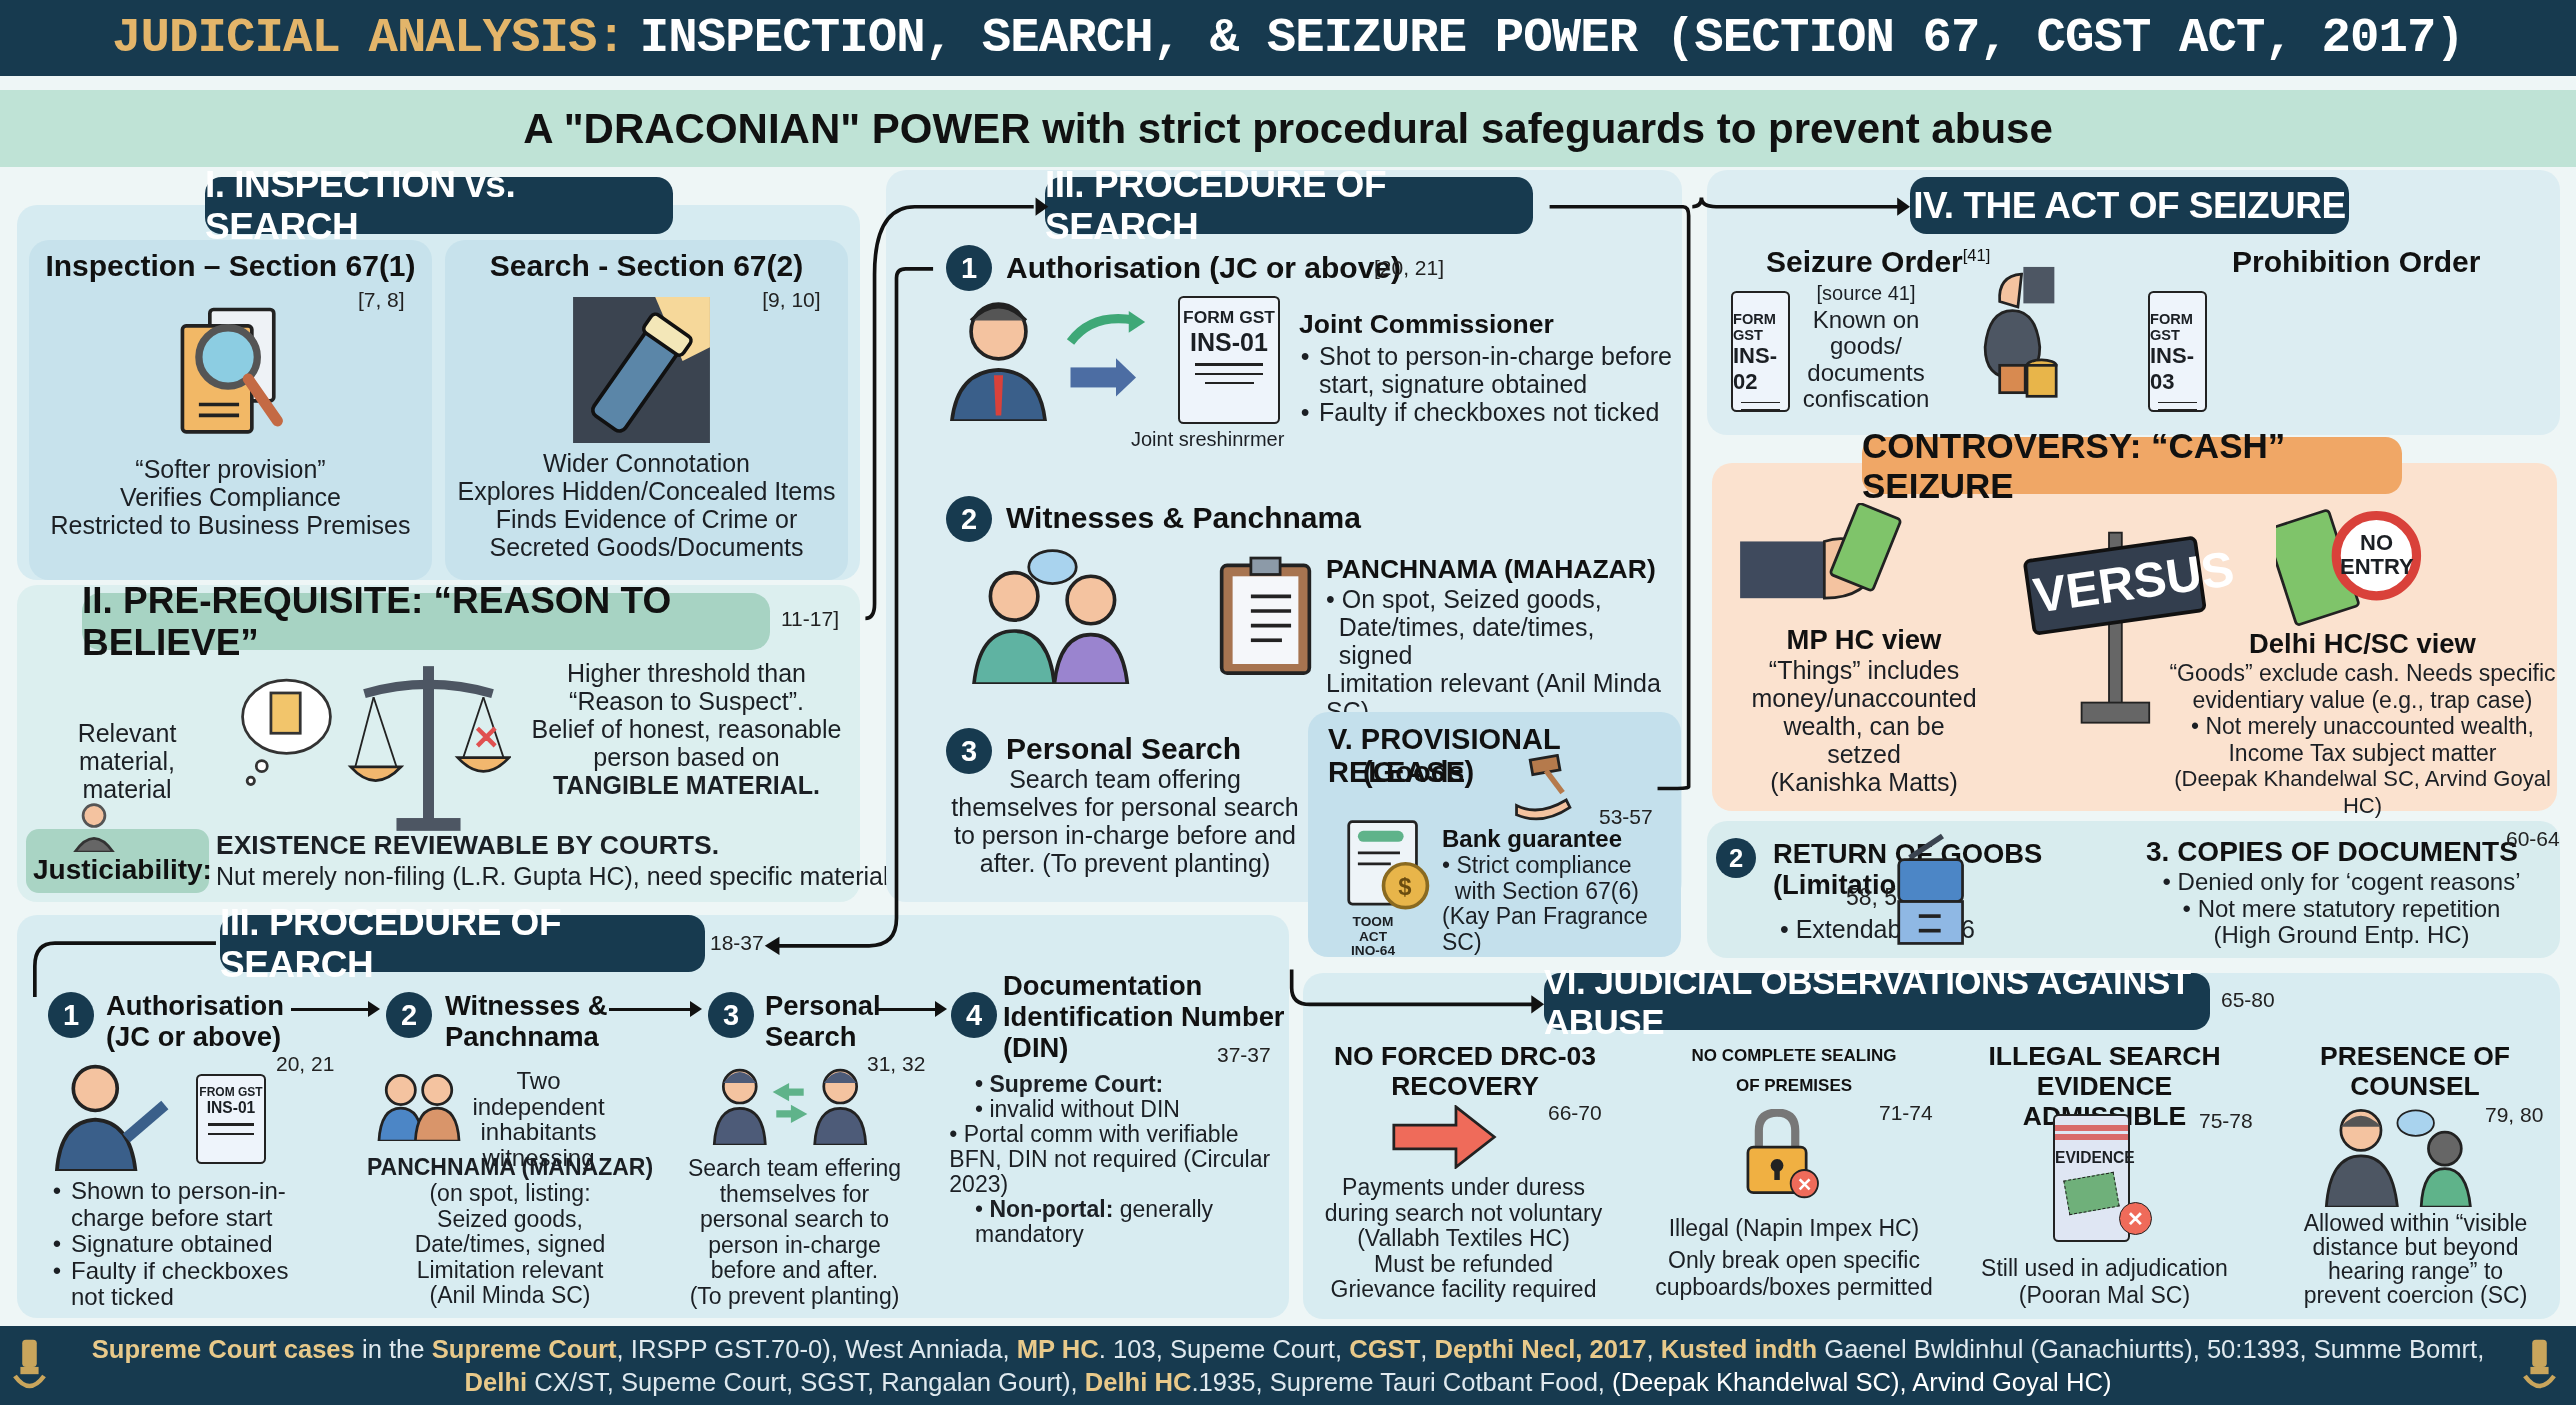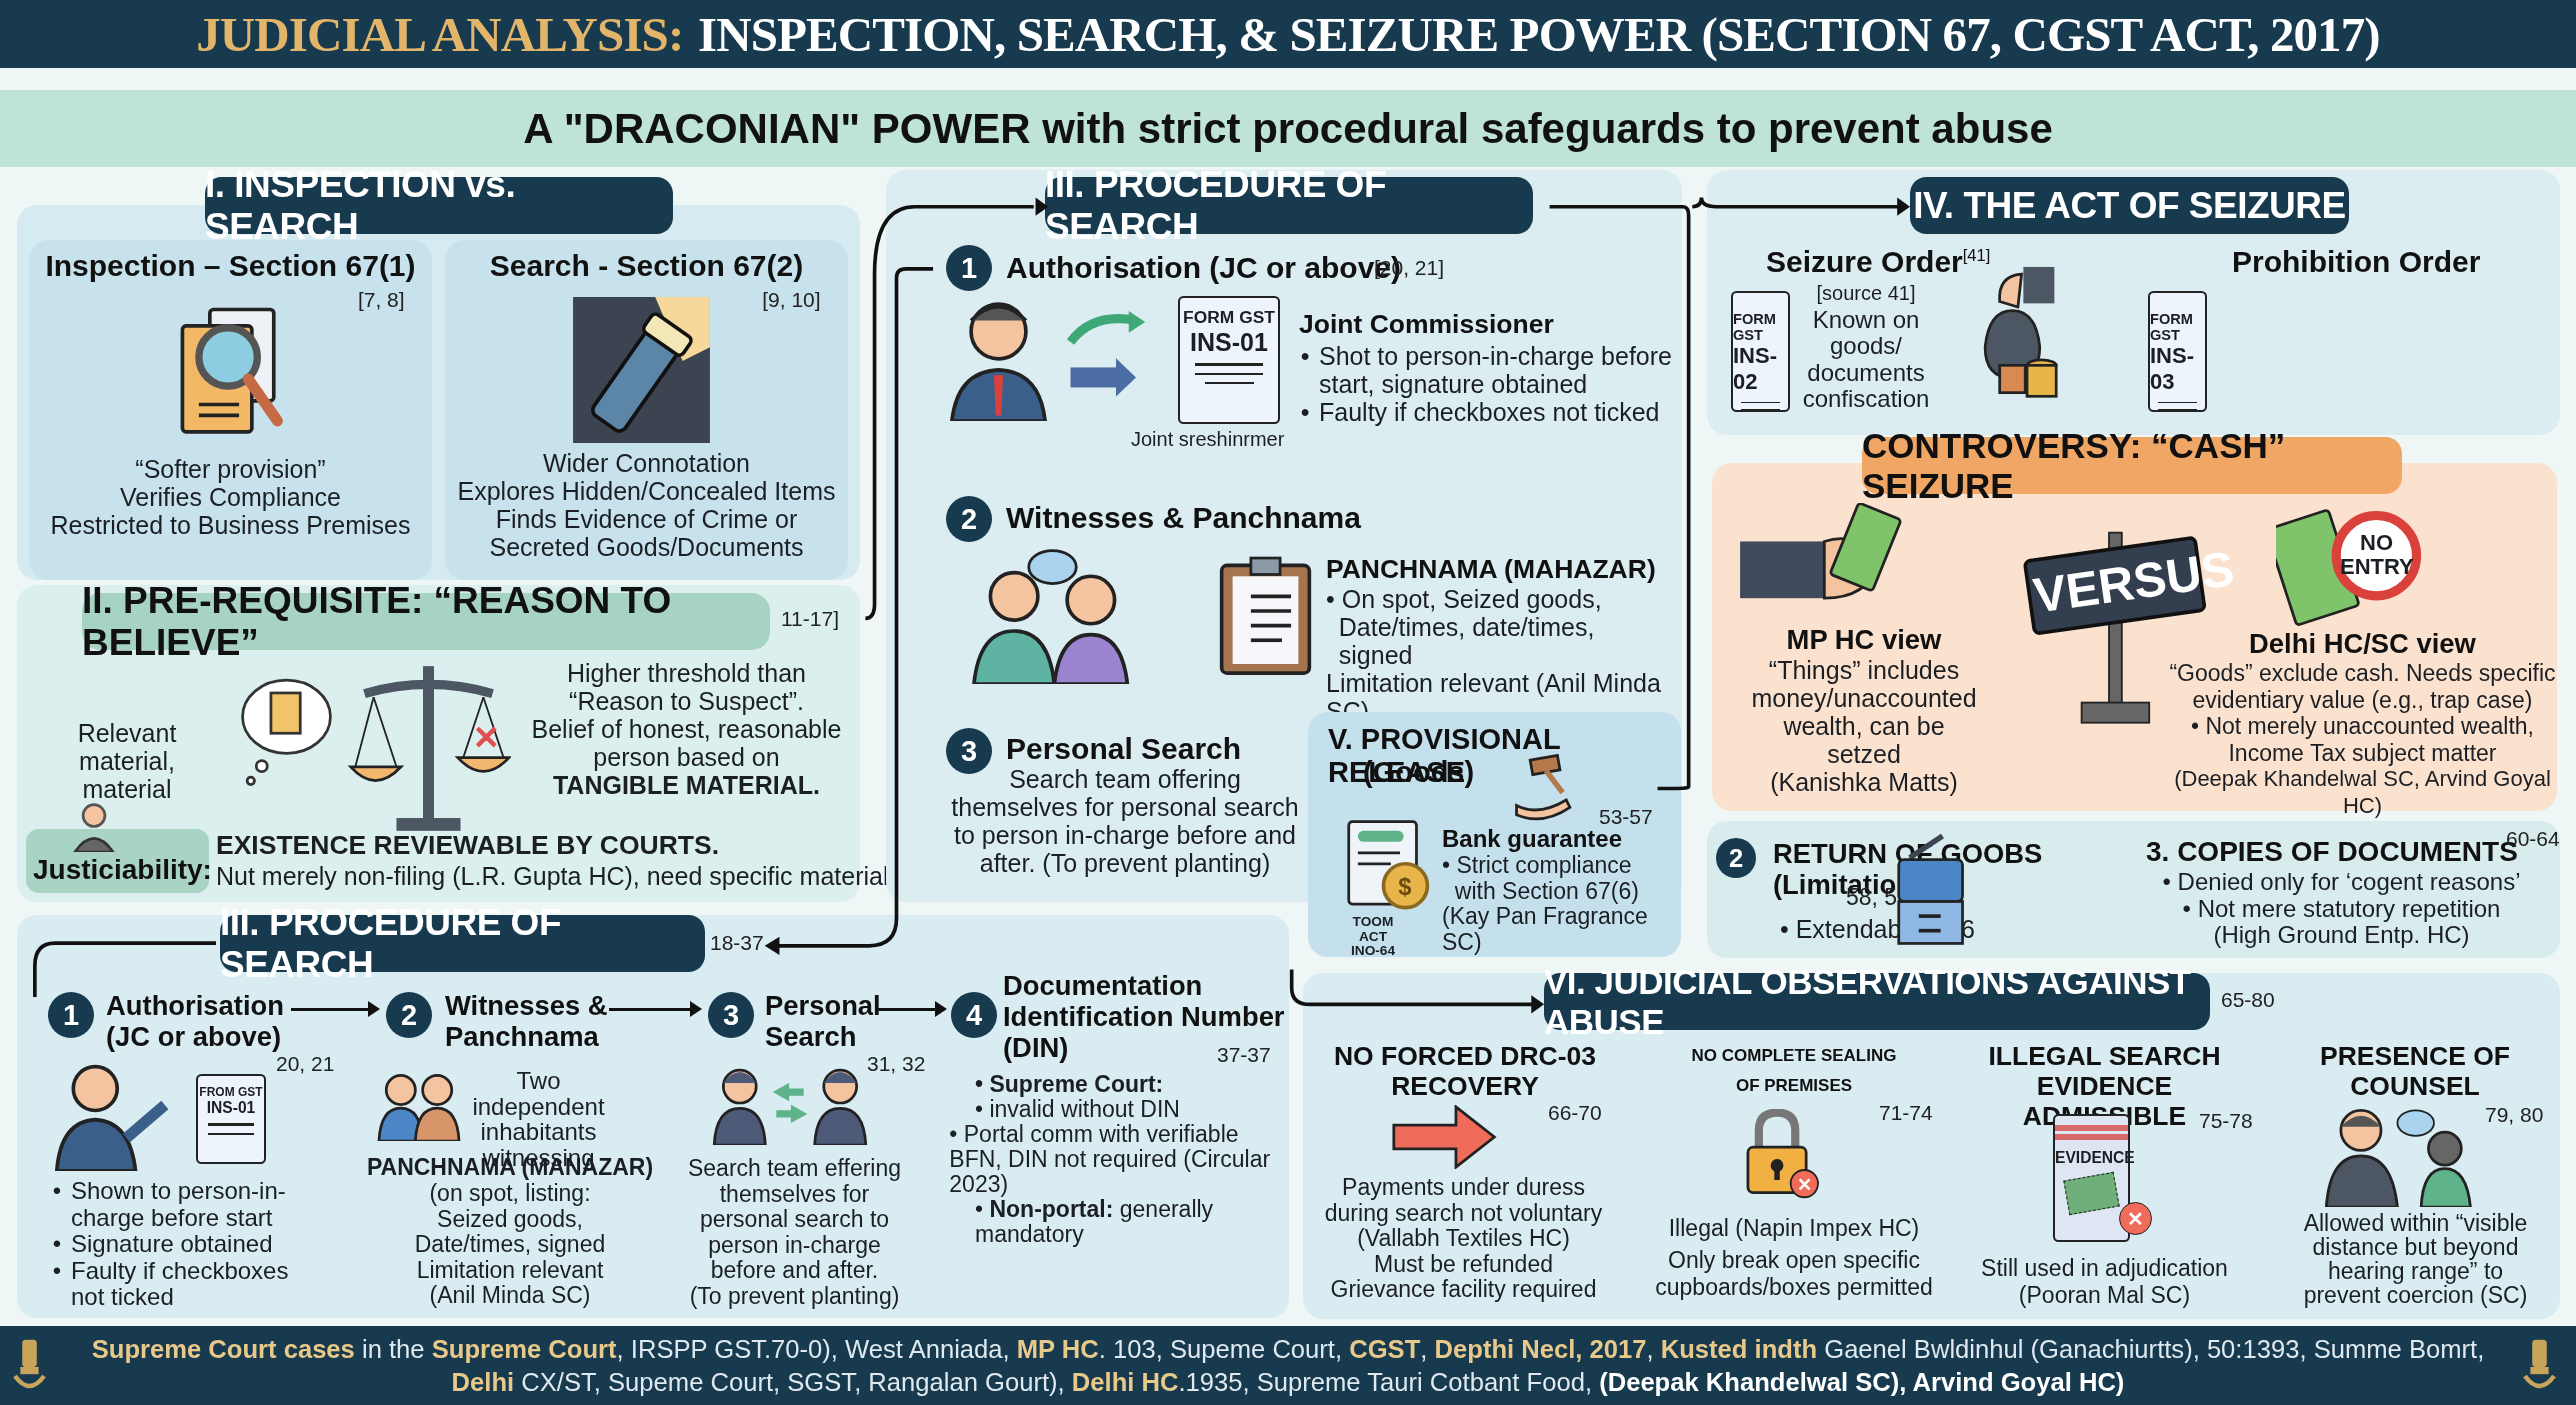--- a/index.html
+++ b/index.html
@@ -1,19 +1,19 @@
 <!DOCTYPE html>
 <html style="font-size:14.6px"><head>
 <meta charset="utf-8">
 <style>
 *{box-sizing:border-box;margin:0;padding:0}
 html,body{width:2576px;height:1405px;overflow:hidden;background:#eef6f6;font-family:"Liberation Sans",sans-serif;color:#1b1f24}
 #stage{position:relative;width:2576px;height:1405px}
 .abs{position:absolute}
-.title-bar{left:0;top:0;width:2576px;height:68px;background:#173a4f;display:flex;align-items:center;justify-content:center;font-weight:700;font-size:49px;letter-spacing:-0.9px;color:#fff;font-family:Liberation Serif, serif;transform-origin:center}
+.title-bar{left:0;top:0;width:2576px;height:76px;background:#173a4f;display:flex;align-items:center;justify-content:center;font-weight:700;font-size:49px;letter-spacing:-0.9px;color:#fff;font-family:Liberation Mono, monospace;transform-origin:center}
 .title-bar .gold{color:#e3b56a;margin-right:14.6px}
 .sub-bar{left:0;top:90px;width:2576px;height:77px;background:#bfe3d6;display:flex;align-items:center;justify-content:center;font-weight:700;font-size:42px;color:#111}
 .panel{background:#d6ebf1;border-radius:20px}
 .panel-lite{background:#e2f1f3;border-radius:20px}
 .hdr{background:#173a4f;color:#fff;border-radius:16.5px;font-weight:700;font-size:37px;display:flex;align-items:center;justify-content:center;letter-spacing:-0.5px}
 .hdr-green{background:#a7d3c3;color:#111;border-radius:18.3px;font-weight:700;font-size:37px;display:flex;align-items:center;justify-content:center}
 .hdr-orange{background:#f0a766;color:#111;border-radius:16.5px;font-weight:700;font-size:35px;display:flex;align-items:center;justify-content:center}
 .h2{font-weight:700;font-size:30px;color:#111}
 .txt{font-size:25px;line-height:28px;color:#1b1f24}
 .ctr{text-align:center}
@@ -545,21 +545,21 @@
     <g fill="#111">
       <polygon points="1132,216 1146,226 1132,236"></polygon>
       <polygon points="852,1024 836,1034 852,1044"></polygon>
       <polygon points="2074,216 2088,226 2074,236"></polygon>
       <polygon points="1674,1088 1688,1098 1674,1108"></polygon>
     </g>
   </svg>
 
   <div class="abs footer">
     <div id="footer-line-1"><span class="g">Supreme Court cases</span><span> in the </span><span class="g">Supreme Court</span><span>, IRSPP GST.70-0), West Anniada, </span><span class="g">MP HC</span><span>. 103, Supeme Court, </span><span class="g">CGST</span><span>, </span><span class="g">Depthi Necl, 2017</span><span>, </span><span class="g">Kusted indth</span><span> Gaenel Bwldinhul (Ganachiurtts), 50:1393, Summe Bomrt,</span></div>
-    <div id="footer-line-2"><span class="g">Delhi</span><span> CX/ST, Supeme Court, SGST, Rangalan Gourt), </span><span class="g">Delhi HC</span><span>.1935, Supreme Tauri Cotbant Food, </span><span style="color: rgb(255, 255, 255); font-weight: 700;">(Deepak Khandelwal SC), Arvind Goyal HC)</span></div>
+    <div id="footer-line-2"><span class="g">Delhi</span><span> CX/ST, Supeme Court, SGST, Rangalan Gourt), </span><span class="g">Delhi HC</span><span>.1935, Supreme Tauri Cotbant Food, </span><span style="color: rgb(255, 255, 255); font-weight: 400;">(Deepak Khandelwal SC), Arvind Goyal HC)</span></div>
   </div>
   <div class="abs" style="left:12.8px;top:1336px">
     <svg width="33" height="60" viewBox="0 0 36 66">
         <rect x="10" y="4" width="16" height="30" rx="4" fill="#c9a55c"></rect>
         <path d="M2 44 Q18 66 34 44" stroke="#c9a55c" stroke-width="5" fill="none"></path>
         <rect x="8" y="34" width="20" height="8" fill="#c9a55c"></rect>
       </svg>
   </div>
   <div class="abs" style="left:2523px;top:1336px">
     <svg width="33" height="60" viewBox="0 0 36 66">

